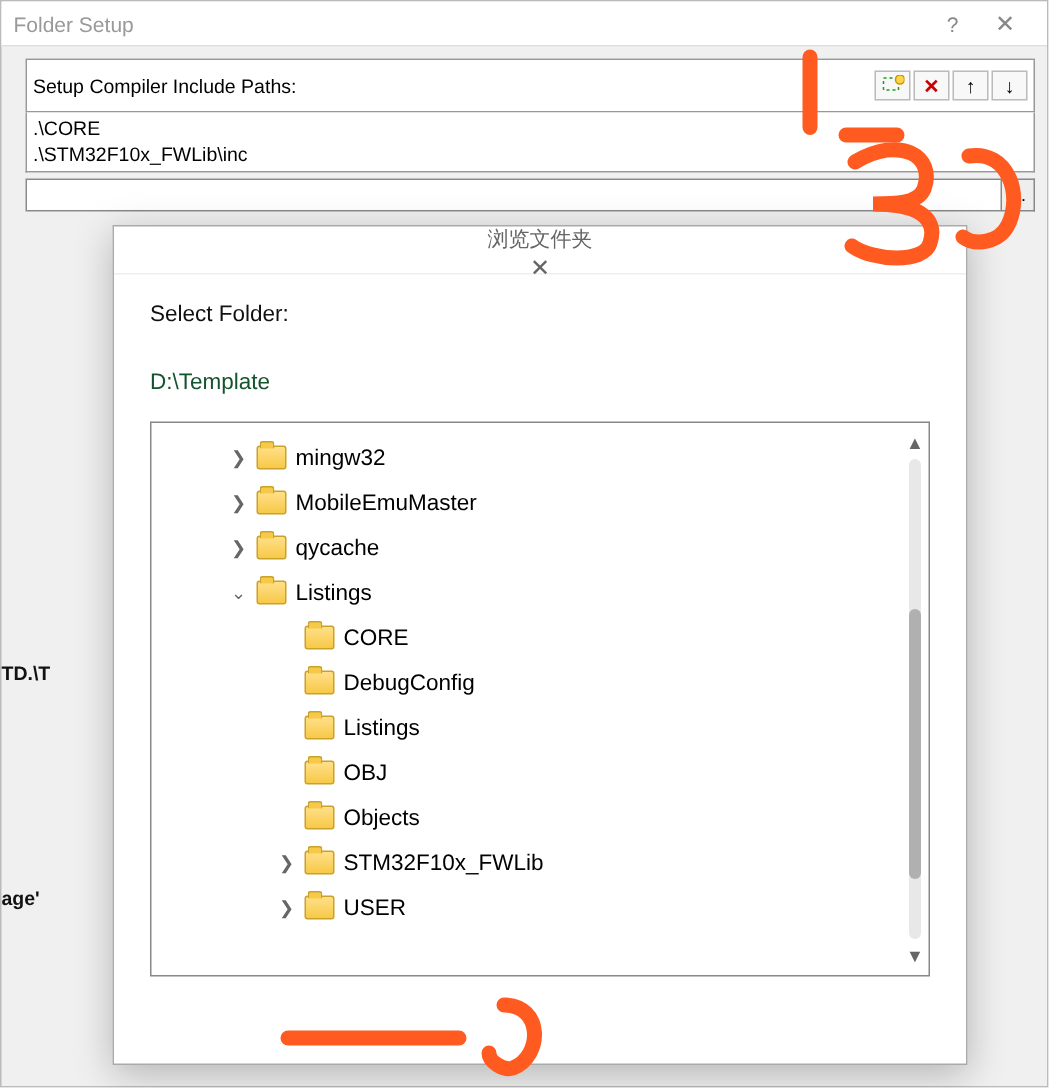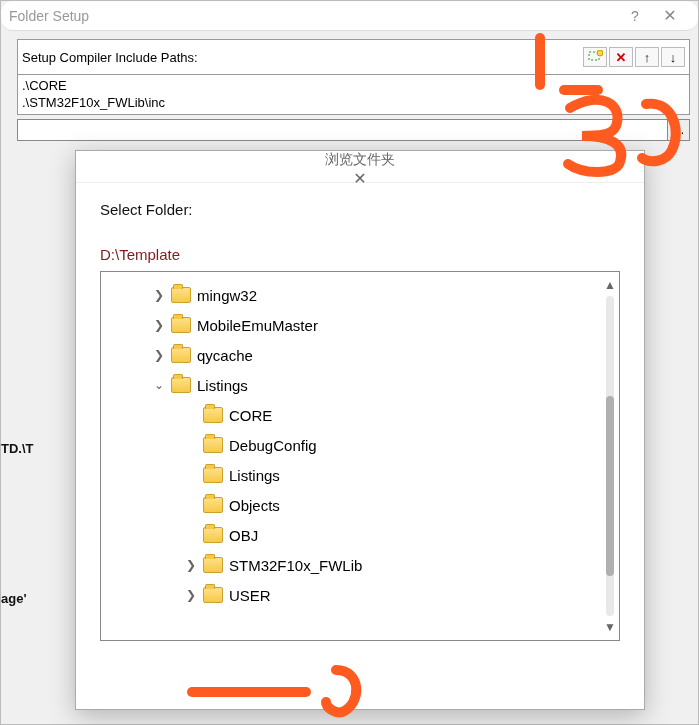--- a/index.html
+++ b/index.html
@@ -14,21 +14,20 @@
     border: 1px solid #bbb;
   }
   .fs-titlebar {
     height: 30px;
     background: #fff;
     border-bottom: 1px solid #ddd;
     display: flex; align-items: center;
     padding: 0 8px;
     color: #999;
     font-size: 14px;
-    border-radius: 12px;
   }
   .fs-titlebar .title { flex: 1; }
   .fs-titlebar .win-btn { width: 40px; text-align: center; color: #888; font-size: 16px; }
   .fs-titlebar .help { width: 30px; text-align: center; color: #888; }
 
   .fs-body { padding: 8px 8px 8px 16px; }
 
   .setup-label-row {
     display: flex; align-items: center;
     border: 1px solid #999; background: #fff;
@@ -79,21 +78,21 @@
   .bd-titlebar {
     height: 32px; display: flex; align-items: center;
     padding: 0 10px; color: #666; font-size: 14px;
     border-bottom: 1px solid #eee;
     flex-direction: column;
   }
   .bd-titlebar .t { flex: 1; }
   .bd-titlebar .x { width: 30px; text-align: center; color: #666; font-size: 16px; }
   .bd-body { padding: 18px 24px 16px 24px; }
   .bd-body .prompt { font-size: 15px; color: #111; margin-bottom: 28px; }
-  .bd-body .path { font-size: 15px; color: #7f1d1d; margin-bottom: 8px; }
+  .bd-body .path { font-size: 15px; color: #14532d; margin-bottom: 18px; }
 
   .tree-box {
     border: 1px solid #888;
     height: 370px; overflow-y: auto;
     padding: 8px 6px 8px 6px;
     position: relative;
   }
   .tree-row {
     display: flex; align-items: center;
     height: 30px; font-size: 15px;
@@ -213,26 +212,26 @@
             <span class="name">DebugConfig</span>
           </div>
           <div class="tree-row d2">
             <span class="expander empty">❯</span>
             <span class="folder-ic"></span>
             <span class="name">Listings</span>
           </div>
           <div class="tree-row d2">
             <span class="expander empty">❯</span>
             <span class="folder-ic"></span>
+            <span class="name">OBJ</span>
+          </div>
+          <div class="tree-row d2">
+            <span class="expander empty">❯</span>
+            <span class="folder-ic"></span>
             <span class="name">Objects</span>
-          </div>
-          <div class="tree-row d2">
-            <span class="expander empty">❯</span>
-            <span class="folder-ic"></span>
-            <span class="name">OBJ</span>
           </div>
           <div class="tree-row d2">
             <span class="expander">❯</span>
             <span class="folder-ic"></span>
             <span class="name">STM32F10x_FWLib</span>
           </div>
           <div class="tree-row d2">
             <span class="expander">❯</span>
             <span class="folder-ic"></span>
             <span class="name">USER</span>

